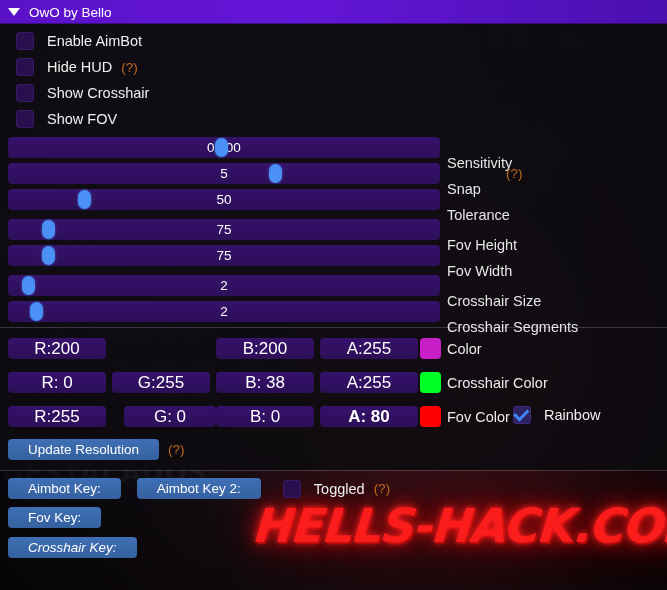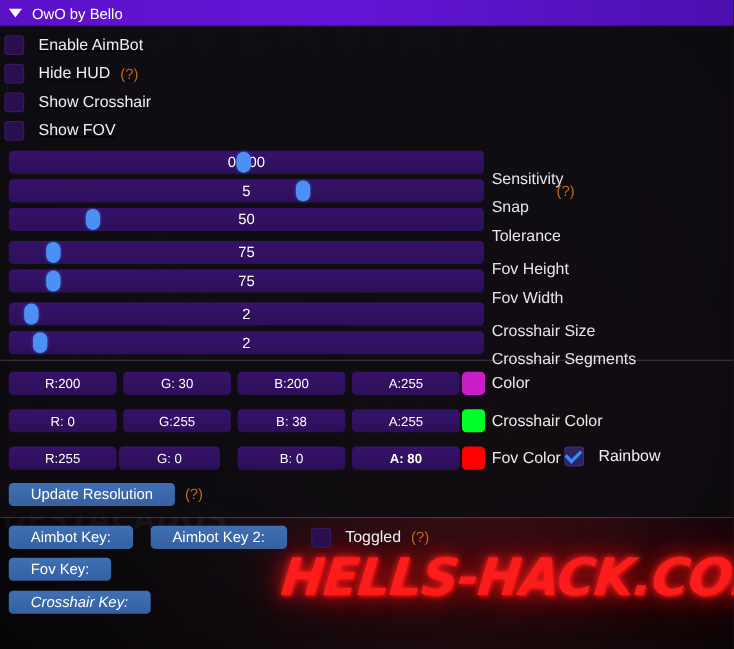--- a/index.html
+++ b/index.html
@@ -52,21 +52,21 @@
               box-shadow:inset 0 -1px 0 rgba(0,0,0,.35); }
   #titlebar .tri { width:0;height:0;border-left:6px solid transparent;
               border-right:6px solid transparent;border-top:8px solid #ffffff;
               margin-right:9px; }
   #titlebar .t { color:#fff; font-size:13.5px; }
 
   .panel { position:absolute; left:0; top:24px; width:667px; height:446px;
            background:rgba(14,12,16,.93); }
 
   
-  .chk-row { height:26px; display:flex; align-items:center; padding-left:4px;text-decoration:underline; }
+  .chk-row { height:26px; display:flex; align-items:center; padding-left:16px; }
   .chk { width:18px; height:18px; border-radius:3px;
          background:#2a0f4e; border:1px solid #3a1a66;
          display:flex; align-items:center; justify-content:center;
          flex:0 0 auto; }
   .chk.on::after { content:""; display:block; width:11px;height:6px;
          border-left:3px solid #3d87f5; border-bottom:3px solid #3d87f5;
          transform:rotate(-45deg) translate(1px,-2px); }
   .chk-label { color:#efefef; font-size:14.5px; margin-left:13px; }
   .qm { color:#c2691a; font-size:13.5px; margin-left:9px; cursor:pointer; }
 
@@ -81,21 +81,21 @@
          border-radius:7px; background:#4a90f5;
          box-shadow:0 0 3px rgba(74,144,245,.6); }
   .sld-lbl { position:absolute; left:447px; top:18px; height:21px;
          display:flex; align-items:center; color:#e5e5e5; font-size:14.5px; }
 
   
   .rgba-row { position:relative; height:26px; }
   .rgba-f { position:absolute; top:3px; height:21px; border-radius:4px;
          background:linear-gradient(180deg,#36126b 0%,#2c0f57 100%);
          display:flex; align-items:center; justify-content:center;
-         color:#fff; font-size:12px; }
+         color:#fff; font-size:17px; }
   .sw { position:absolute; top:3px; left:420px; width:21px; height:21px;
          border-radius:4px; }
   .rgba-lbl { position:absolute; left:447px; top:3px; height:21px;
          display:flex; align-items:center; color:#eaeaea; font-size:14.5px; }
 
   .sep { position:absolute; left:0; width:667px; height:1px;
          background:rgba(255,255,255,.18); }
 
   
   .btn { display:inline-flex; align-items:center; justify-content:center;
@@ -202,39 +202,38 @@
         <span class="val">2</span>
         <span class="hnd" id="h6" style="left: 21.788px;"></span>
       </div>
       <div class="sld-lbl">Crosshair Segments</div>
     </div>
 
     <div class="sep" style="top:303px;"></div>
 
     <div class="rgba-row" style="position:absolute;left:0;top:311px;width:667px;">
       <div class="rgba-f" style="left:8px;width:98px;">R:200</div>
-      <div class="rgba-f" style="left:112px;width:98px;">G: 30</div>
       <div class="rgba-f" style="left:216px;width:98px;">B:200</div>
       <div class="rgba-f" style="left:320px;width:98px;">A:255</div>
       <div class="sw" id="sw0" style="background: rgb(200, 30, 200);"></div>
       <div class="rgba-lbl">Color</div>
     </div>
 
     <div class="rgba-row" style="position:absolute;left:0;top:345px;width:667px;">
       <div class="rgba-f" style="left:8px;width:98px;">R:  0</div>
       <div class="rgba-f" style="left:112px;width:98px;">G:255</div>
       <div class="rgba-f" style="left:216px;width:98px;">B: 38</div>
       <div class="rgba-f" style="left:320px;width:98px;">A:255</div>
       <div class="sw" id="sw1" style="background: rgb(0, 255, 38);"></div>
       <div class="rgba-lbl">Crosshair Color</div>
     </div>
 
     <div class="rgba-row" style="position:absolute;left:0;top:379px;width:667px;">
       <div class="rgba-f" style="left:8px;width:98px;">R:255</div>
-      <div class="rgba-f" style="left:108px;width:92px;">G:  0</div>
+      <div class="rgba-f" style="left:124px;width:92px;">G:  0</div>
       <div class="rgba-f" style="left:216px;width:98px;">B:  0</div>
       <div class="rgba-f" style="left:320px;width:98px;font-weight:bold;">A: 80</div>
       <div class="sw" id="sw2" style="background: rgb(255, 0, 0);"></div>
       <div class="rgba-lbl">Fov Color</div>
     </div>
 
     <div style="position:absolute;left:513px;top:382px;display:flex;align-items:center;">
       <span class="chk on" style="background:#2f2263;border-color:#3c2c7a;"></span>
       <span class="chk-label">Rainbow</span>
     </div>

